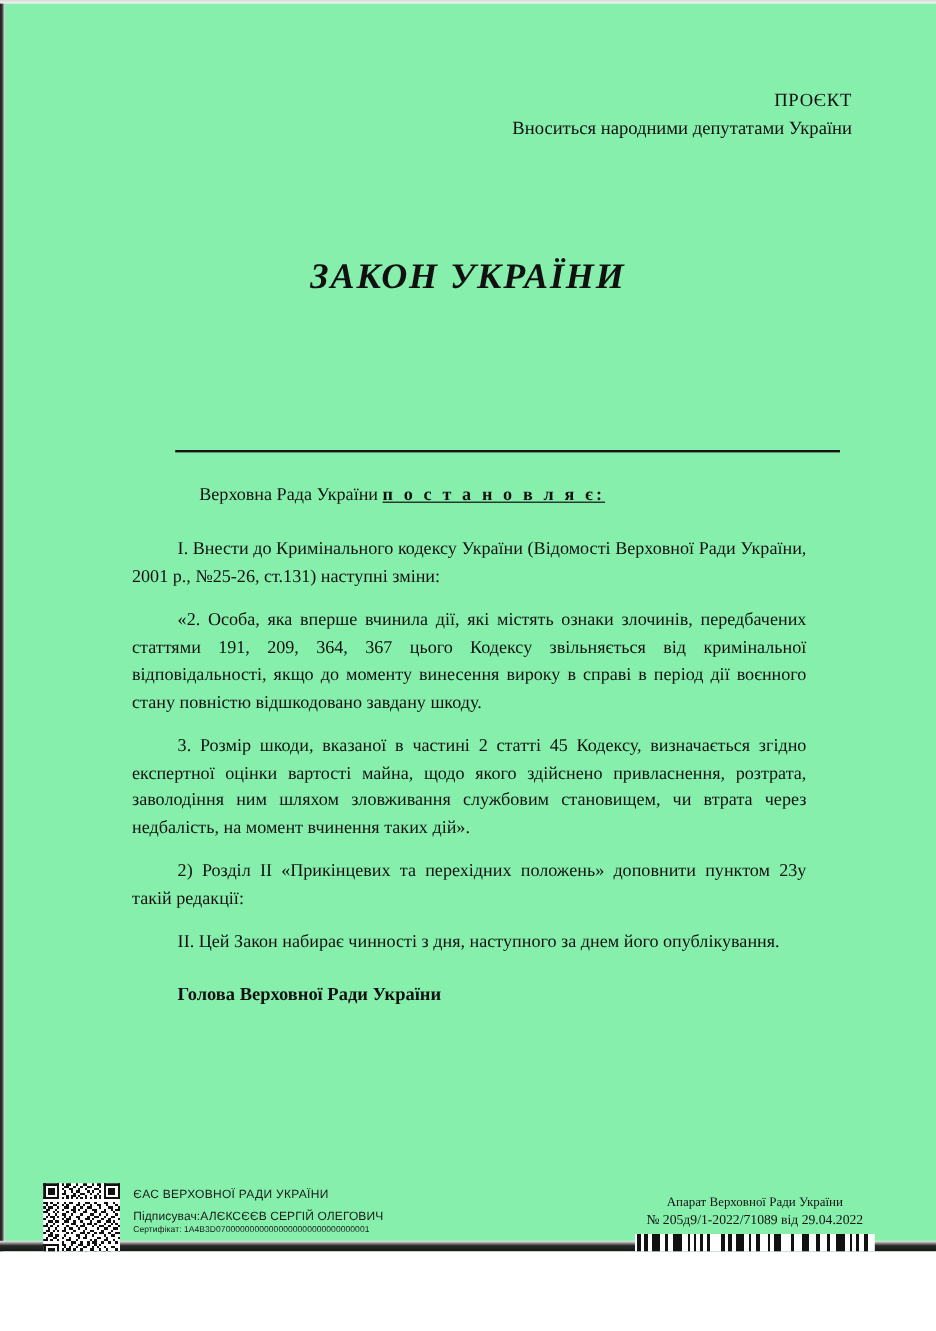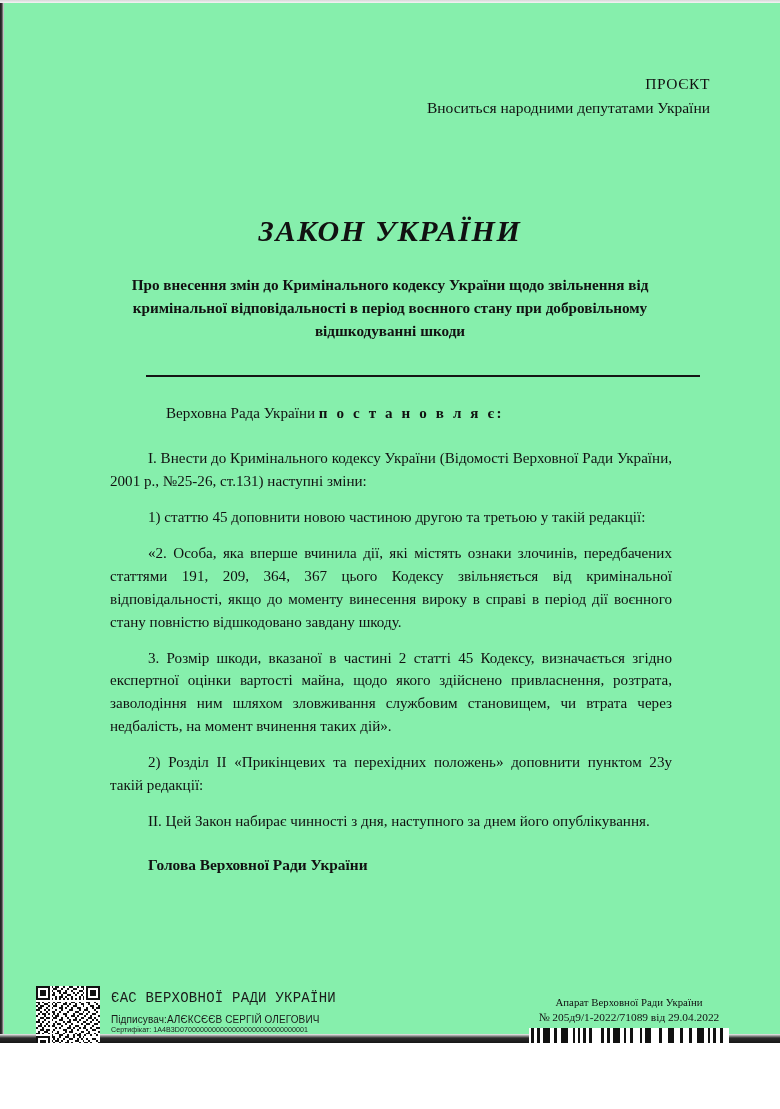--- a/index.html
+++ b/index.html
@@ -107,20 +107,21 @@
     text-indent: 38px;
   }
   .body-text p.lead {
     text-indent: 56px;
     text-align: left;
     margin-bottom: 22px;
   }
   .spaced-bold {
     font-weight: bold;
     letter-spacing: 2.6px;
+    text-decoration: underline;
   }
   .signature-line {
     margin-top: 20px;
     font-weight: bold;
     font-size: 15.4px;
     text-indent: 38px;
     text-align: left;
   }
 
   
@@ -139,24 +140,23 @@
     flex: 0 0 64px;
     image-rendering: pixelated;
     display: block;
   }
   .esign-text {
     padding-top: 4px;
     font-family: "Liberation Sans", "DejaVu Sans", sans-serif;
     color: #1a1a1a;
   }
   .esign-org {
-    font-size: 14px;
+    font-size: 10px;
     letter-spacing: 0.25px;
     margin-bottom: 8px;
-    font-family: Liberation Mono, monospace;
   }
   .esign-signer {
     font-size: 10px;
     letter-spacing: 0.1px;
     margin-bottom: 1px;
   }
   .esign-cert {
     font-size: 7.1px;
     letter-spacing: 0.05px;
     margin-bottom: 15px;
@@ -205,32 +205,30 @@
   <div class="scan-edge-top"></div>
   <div class="scan-edge-bottom"></div>
 
   <div class="header">
     <div class="proekt">ПРОЄКТ</div>
     <div class="submitted">Вноситься народними депутатами України</div>
   </div>
 
   <div class="title-block">
     <div class="law-title">ЗАКОН УКРАЇНИ</div>
-    <div class="law-subtitle">Про внесення змін до Кримінального кодексу України щодо звільнення від кримінальної відповідальності в період воєнного стану при добровільному відшкодуванні шкоди</div>
   </div>
 
   <div class="divider"></div>
 
   <div class="body-text">
 
     <p class="lead"><span>Верховна Рада України</span> <span class="spaced-bold">п о с т а н о в л я є:</span></p>
 
     <p>I. Внести до Кримінального кодексу України (Відомості Верховної Ради України, 2001 р., №25-26, ст.131) наступні зміни:</p>
 
-    <p>1)  статтю 45 доповнити новою частиною другою та третьою у такій редакції:</p>
 
     <p>«2. Особа, яка вперше вчинила дії, які містять ознаки злочинів, передбачених статтями 191, 209, 364, 367 цього Кодексу звільняється від кримінальної відповідальності, якщо до моменту винесення вироку в справі в період дії воєнного стану повністю відшкодовано завдану шкоду.</p>
 
     <p>3. Розмір шкоди, вказаної в частині 2 статті 45 Кодексу, визначається згідно експертної оцінки вартості майна, щодо якого здійснено привласнення, розтрата, заволодіння ним шляхом зловживання службовим становищем, чи втрата через недбалість, на момент вчинення таких дій».</p>
 
     <p>2) Розділ II «Прикінцевих та перехідних положень» доповнити пунктом 23у такій редакції:</p>
 
 
     <p>II. Цей Закон набирає чинності з дня, наступного за днем його опублікування.</p>
 

